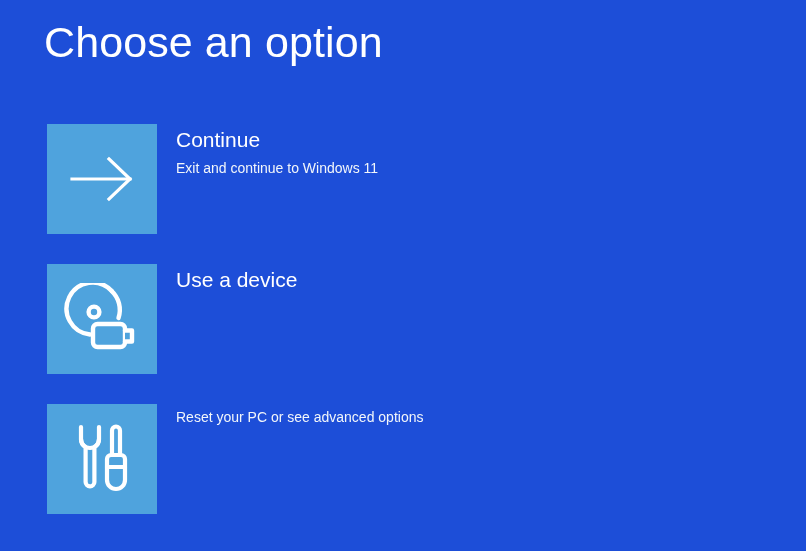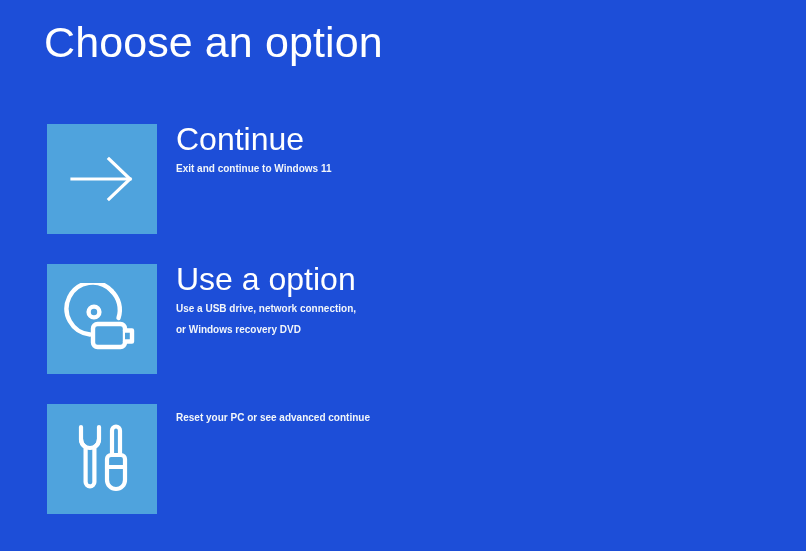--- a/index.html
+++ b/index.html
@@ -62,30 +62,30 @@
     justify-content: center;
   }
   .tile svg {
     display: block;
   }
   .option-text {
     padding-left: 19px;
     padding-top: 0px;
   }
   .option-title {
-    font-size: 32px;
+    font-size: 21px;
     line-height: 31px;
     font-weight: 300;
     color: #ffffff;
     white-space: nowrap;
   }
   .option-desc {
-    font-size: 10px;
+    font-size: 14px;
     line-height: 21px;
-    font-weight: 700;
+    font-weight: 400;
     color: #f2f6fa;
     margin-top: 3px;
     white-space: nowrap;
   }
   .option-desc .line {
     display: block;
   }
 </style>
 </head>
 <body>
@@ -125,45 +125,41 @@
 
               <circle cx="30" cy="29" r="5.4"></circle>
 
               <rect x="29" y="41" width="32" height="23" rx="4.5" ry="4.5" fill="#4fa3dd"></rect>
 
               <path d="M61 47.5 h7 v11 h-7" fill="#4fa3dd"></path>
             </svg>
           </span>
         </div>
         <div class="option-text">
-          <div class="option-title">Use a option</div>
-          <div class="option-desc">
-            <span class="line">Use a USB drive, network connection,</span>
-            <span class="line">or Windows recovery DVD</span>
-          </div>
+          <div class="option-title">Use a device</div>
         </div>
       </div>
 
       <div class="option">
         <div class="tile">
           <span>
             <svg width="64" height="74" viewBox="0 0 64 74" fill="none" stroke="#ffffff" stroke-width="4.2" stroke-linecap="round" stroke-linejoin="round">
 
               <path d="M11 5 v12 a9 9 0 0 0 18 0 V5"></path>
               <path d="M11 17 a9.6 9.6 0 0 0 4.6 8.2 V60 a4.4 4.4 0 0 0 8.8 0 V25.2 A9.6 9.6 0 0 0 29 17"></path>
 
               <path d="M46 4.5 a4 4 0 0 1 4 4 V33 h-8 V8.5 a4 4 0 0 1 4 -4 z"></path>
               <path d="M41 33 h10 a4 4 0 0 1 4 4 V58 a9 9 0 0 1 -18 0 V37 a4 4 0 0 1 4 -4 z"></path>
               <line x1="37" y1="45" x2="55" y2="45"></line>
             </svg>
           </span>
         </div>
         <div class="option-text">
           <div class="option-desc">
-            <span class="line">Reset your PC or see advanced continue</span>
+            <span class="line">Reset your PC or see advanced options</span>
           </div>
         </div>
       </div>
 
     </div>
 
 
   </div>
 </div>
 

